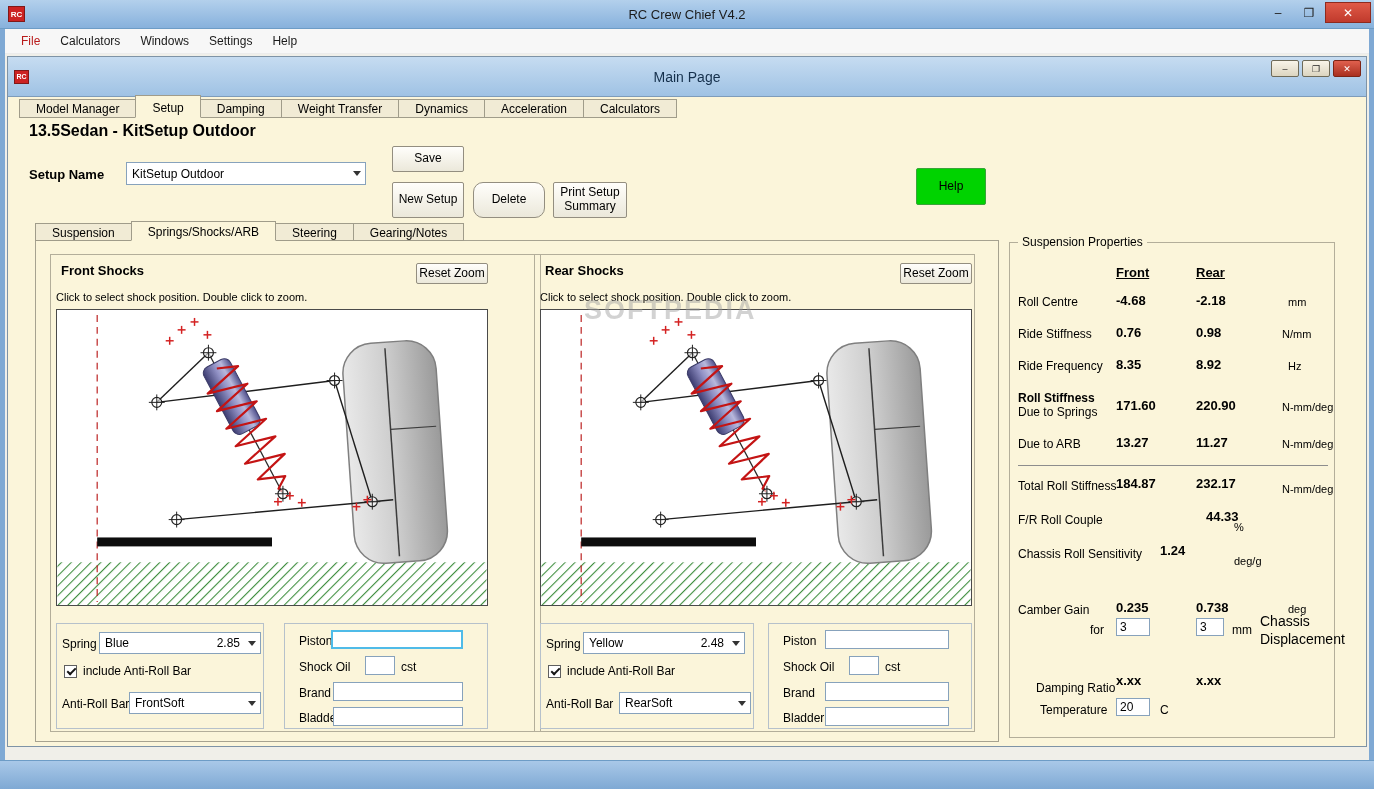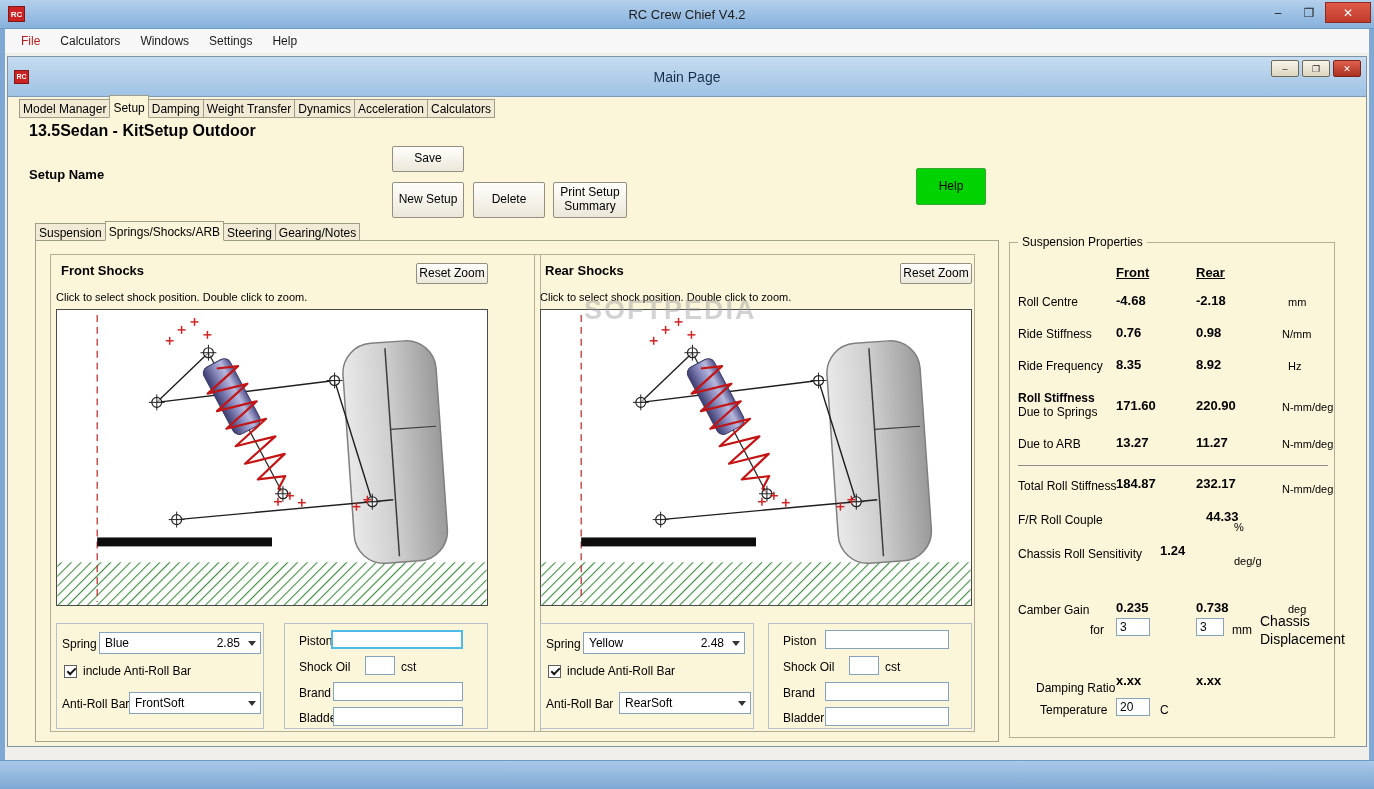--- a/index.html
+++ b/index.html
@@ -36,21 +36,21 @@
   .child-title { position:absolute; left:50%; transform:translateX(-50%); font-size:14px; color:#15304c; white-space:nowrap; }
   .child-buttons { position:absolute; right:5px; top:3px; display:flex; gap:3px; }
   .child-btn { width:28px; height:17px; border:1px solid #6e6a58; border-radius:2px;
     background:linear-gradient(#f8f4e9,#dcd5c0); display:flex; align-items:center; justify-content:center;
     font-size:9px; color:#222; }
   .child-btn.close { background:linear-gradient(#e0604e,#a93020); border-color:#7c2416; color:#fff; }
   .client { position:absolute; top:25px; left:0; right:0; bottom:0; overflow:hidden; }
 
   
   .tabs { position:absolute; display:flex; align-items:flex-end; }
-  .tab { border:1px solid #a09c8a; border-bottom:1px solid #a09c8a; background:#f1ebd5; padding:2px 3px 3px;
+  .tab { border:1px solid #a09c8a; border-bottom:1px solid #a09c8a; background:#f1ebd5; padding:2px 16px 3px;
     font-size:12px; white-space:nowrap; height:19px; margin-right:-1px;text-align:right; }
   .tab.active { background:#fbf5da; height:23px; padding-top:5px; border-bottom:1px solid #fbf5da; z-index:3; position:relative; }
 
   .tabpage { position:absolute; border:1px solid #a6a290; }
 
   
   button.btn { position:absolute; border:1px solid #938e80; background:linear-gradient(#fffefb,#ebe8da);
     font-family:"Liberation Sans",sans-serif; font-size:12px; border-radius:2px; color:#000; cursor:default; line-height:1.15; }
   button.btn.help { background:#00d300; border:1px solid #39a439; }
   .combo { position:absolute; background:#fff; border:1px solid #87a2bc; display:flex; align-items:center; font-size:12px; }
@@ -199,23 +199,27 @@
           <div class="tab active">Setup</div>
           <div class="tab">Damping</div>
           <div class="tab">Weight Transfer</div>
           <div class="tab">Dynamics</div>
           <div class="tab">Acceleration</div>
           <div class="tab">Calculators</div>
         </div>
 
         <div class="lbl" style="left:21px; top:40px; font-size:16px; font-weight:bold;">13.5Sedan - KitSetup Outdoor</div>
         <div class="lbl" style="left:21px; top:85px; font-size:13px; font-weight:bold;">Setup Name</div>
+        <div class="combo" style="left:118px; top:80px; width:240px; height:23px;">
+          <span class="val">KitSetup Outdoor</span>
+          <span class="arrow"></span>
+        </div>
         <button class="btn" style="left:384px; top:64px; width:72px; height:26px;">Save</button>
         <button class="btn" style="left:384px; top:100px; width:72px; height:36px;">New Setup</button>
-        <button class="btn" style="left:465px; top:100px; width:72px; height:36px;">Delete</button>
+        <button class="btn" style="left:465px; top:100px; width:72px; height:36px;border-radius:10px;">Delete</button>
         <button class="btn" style="left:545px; top:100px; width:74px; height:36px; white-space:normal; padding:2px;">Print Setup Summary</button>
         <button class="btn help" style="left:908px; top:86px; width:70px; height:37px;">Help</button>
 
         <div class="tabs" style="left:27px; top:139px; height:20px; z-index:2;">
           <div class="tab" style="height:18px;">Suspension</div>
           <div class="tab active" style="height:20px; padding-top:3px;">Springs/Shocks/ARB</div>
           <div class="tab" style="height:18px;">Steering</div>
           <div class="tab" style="height:18px;">Gearing/Notes</div>
         </div>
 

